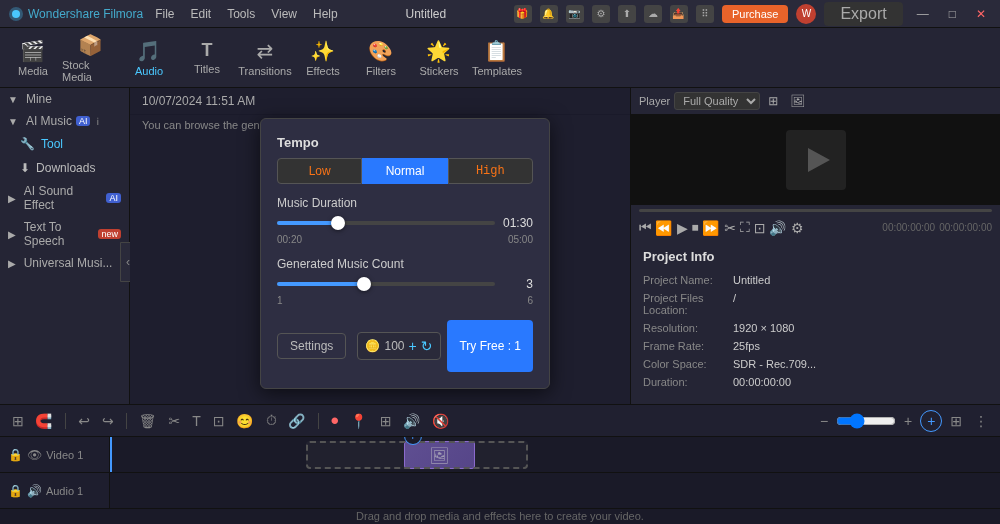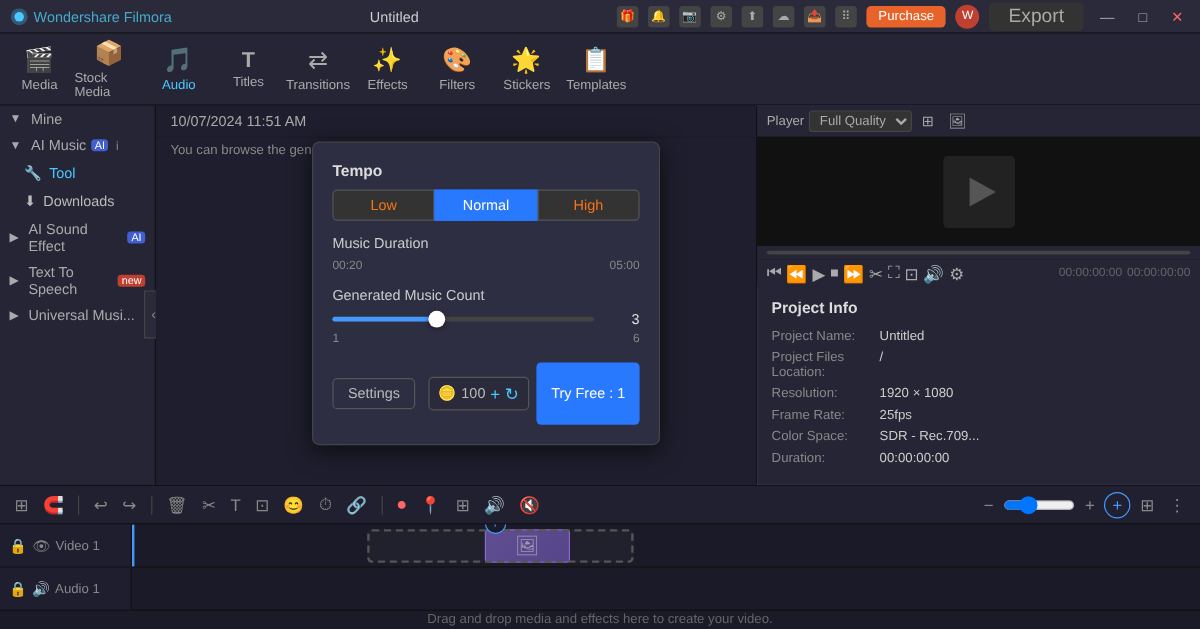--- a/index.html
+++ b/index.html
@@ -41,21 +41,21 @@
     #ai-music-header { padding: 6px 12px; font-size: 12px; color: #aaa; border-bottom: 1px solid #1a1a2a; }
     #ai-notice { padding: 4px 12px; font-size: 11px; color: #888; }
 
     
     #tempo-popup { position: absolute; left: 130px; top: 30px; width: 290px; background: #2e2e42; border: 1px solid #444; border-radius: 6px; box-shadow: 0 4px 20px rgba(0,0,0,0.6); z-index: 100; padding: 16px; }
     .popup-row { display: flex; align-items: flex-end; }
     .popup-label { color: #ddd; font-size: 13px; font-weight: 600; }
     .tempo-options { display: flex; gap: 0; margin-top: 8px; width: 100%; }
     .tempo-btn { flex: 1; padding: 5px; text-align: center; border: 1px solid #555; cursor: pointer; font-size: 12px; color: #f97316; background: #333; }
     .tempo-btn:first-child { border-radius: 4px 0 0 4px; }
-    .tempo-btn:last-child { border-radius: 0 4px 4px 0; }
+    .tempo-btn:last-child { border-radius: 0 4px 4px 0; font-family: Liberation Mono, monospace; }
     .tempo-btn.active { background: #2979ff; color: #fff; border-color: #2979ff; }
     .section-title { color: #ccc; font-size: 12px; margin: 12px 0 6px; }
     .slider-row { display: flex; align-items: center; gap: 8px; margin-bottom: 4px; }
     .slider-container { flex: 1; position: relative; height: 4px; background: #444; border-radius: 2px; }
     .slider-fill { height: 4px; background: #4499ff; border-radius: 2px; }
     .slider-thumb { width: 14px; height: 14px; background: #fff; border-radius: 50%; position: absolute; top: -5px; transform: translateX(-50%); cursor: pointer; box-shadow: 0 1px 4px rgba(0,0,0,0.5); }
     .slider-labels { display: flex; justify-content: space-between; font-size: 10px; color: #888; margin-top: 4px; }
     .slider-value { color: #ddd; font-size: 12px; min-width: 30px; text-align: right; }
     .popup-footer { display: flex; align-items: center; justify-content: space-between; margin-top: 14px; }
     .settings-btn { background: none; border: 1px solid #555; border-radius: 4px; color: #bbb; padding: 5px 12px; cursor: pointer; font-size: 12px; }
@@ -104,20 +104,27 @@
 <body>
 
 <div id="topbar">
   <div id="topbar-logo">
     <svg viewBox="0 0 16 16" fill="none">
         <circle cx="8" cy="8" r="7" fill="#4ac8ff" opacity="0.3"></circle>
         <circle cx="8" cy="8" r="4" fill="#4ac8ff"></circle>
       </svg>
     <span>Wondershare Filmora</span>
   </div>
+  <div id="topbar-menus">
+    <span>File</span>
+    <span>Edit</span>
+    <span>Tools</span>
+    <span>View</span>
+    <span>Help</span>
+  </div>
   <div id="topbar-title">Untitled</div>
   <div id="topbar-right">
     <div class="topbar-icon">🎁</div>
     <div class="topbar-icon">🔔</div>
     <div class="topbar-icon">📷</div>
     <div class="topbar-icon">⚙</div>
     <div class="topbar-icon">⬆</div>
     <div class="topbar-icon">☁</div>
     <div class="topbar-icon">📤</div>
     <div class="topbar-icon">⠿</div>
@@ -218,20 +225,27 @@
       <div class="popup-row">
         <span class="popup-label">Tempo</span>
       </div>
       <div class="tempo-options">
         <div class="tempo-btn">Low</div>
         <div class="tempo-btn active">Normal</div>
         <div class="tempo-btn">High</div>
       </div>
 
       <div class="section-title">Music Duration</div>
+      <div class="slider-row">
+        <div class="slider-container">
+          <div class="slider-fill" style="width:28%;"></div>
+          <div class="slider-thumb" style="left:28%;"></div>
+        </div>
+        <span class="slider-value">01:30</span>
+      </div>
       <div class="slider-labels">
         <span>00:20</span>
         <span>05:00</span>
       </div>
 
       <div class="section-title">Generated Music Count</div>
       <div class="slider-row">
         <div class="slider-container">
           <div class="slider-fill" style="width:40%;"></div>
           <div class="slider-thumb" style="left:40%;"></div>

